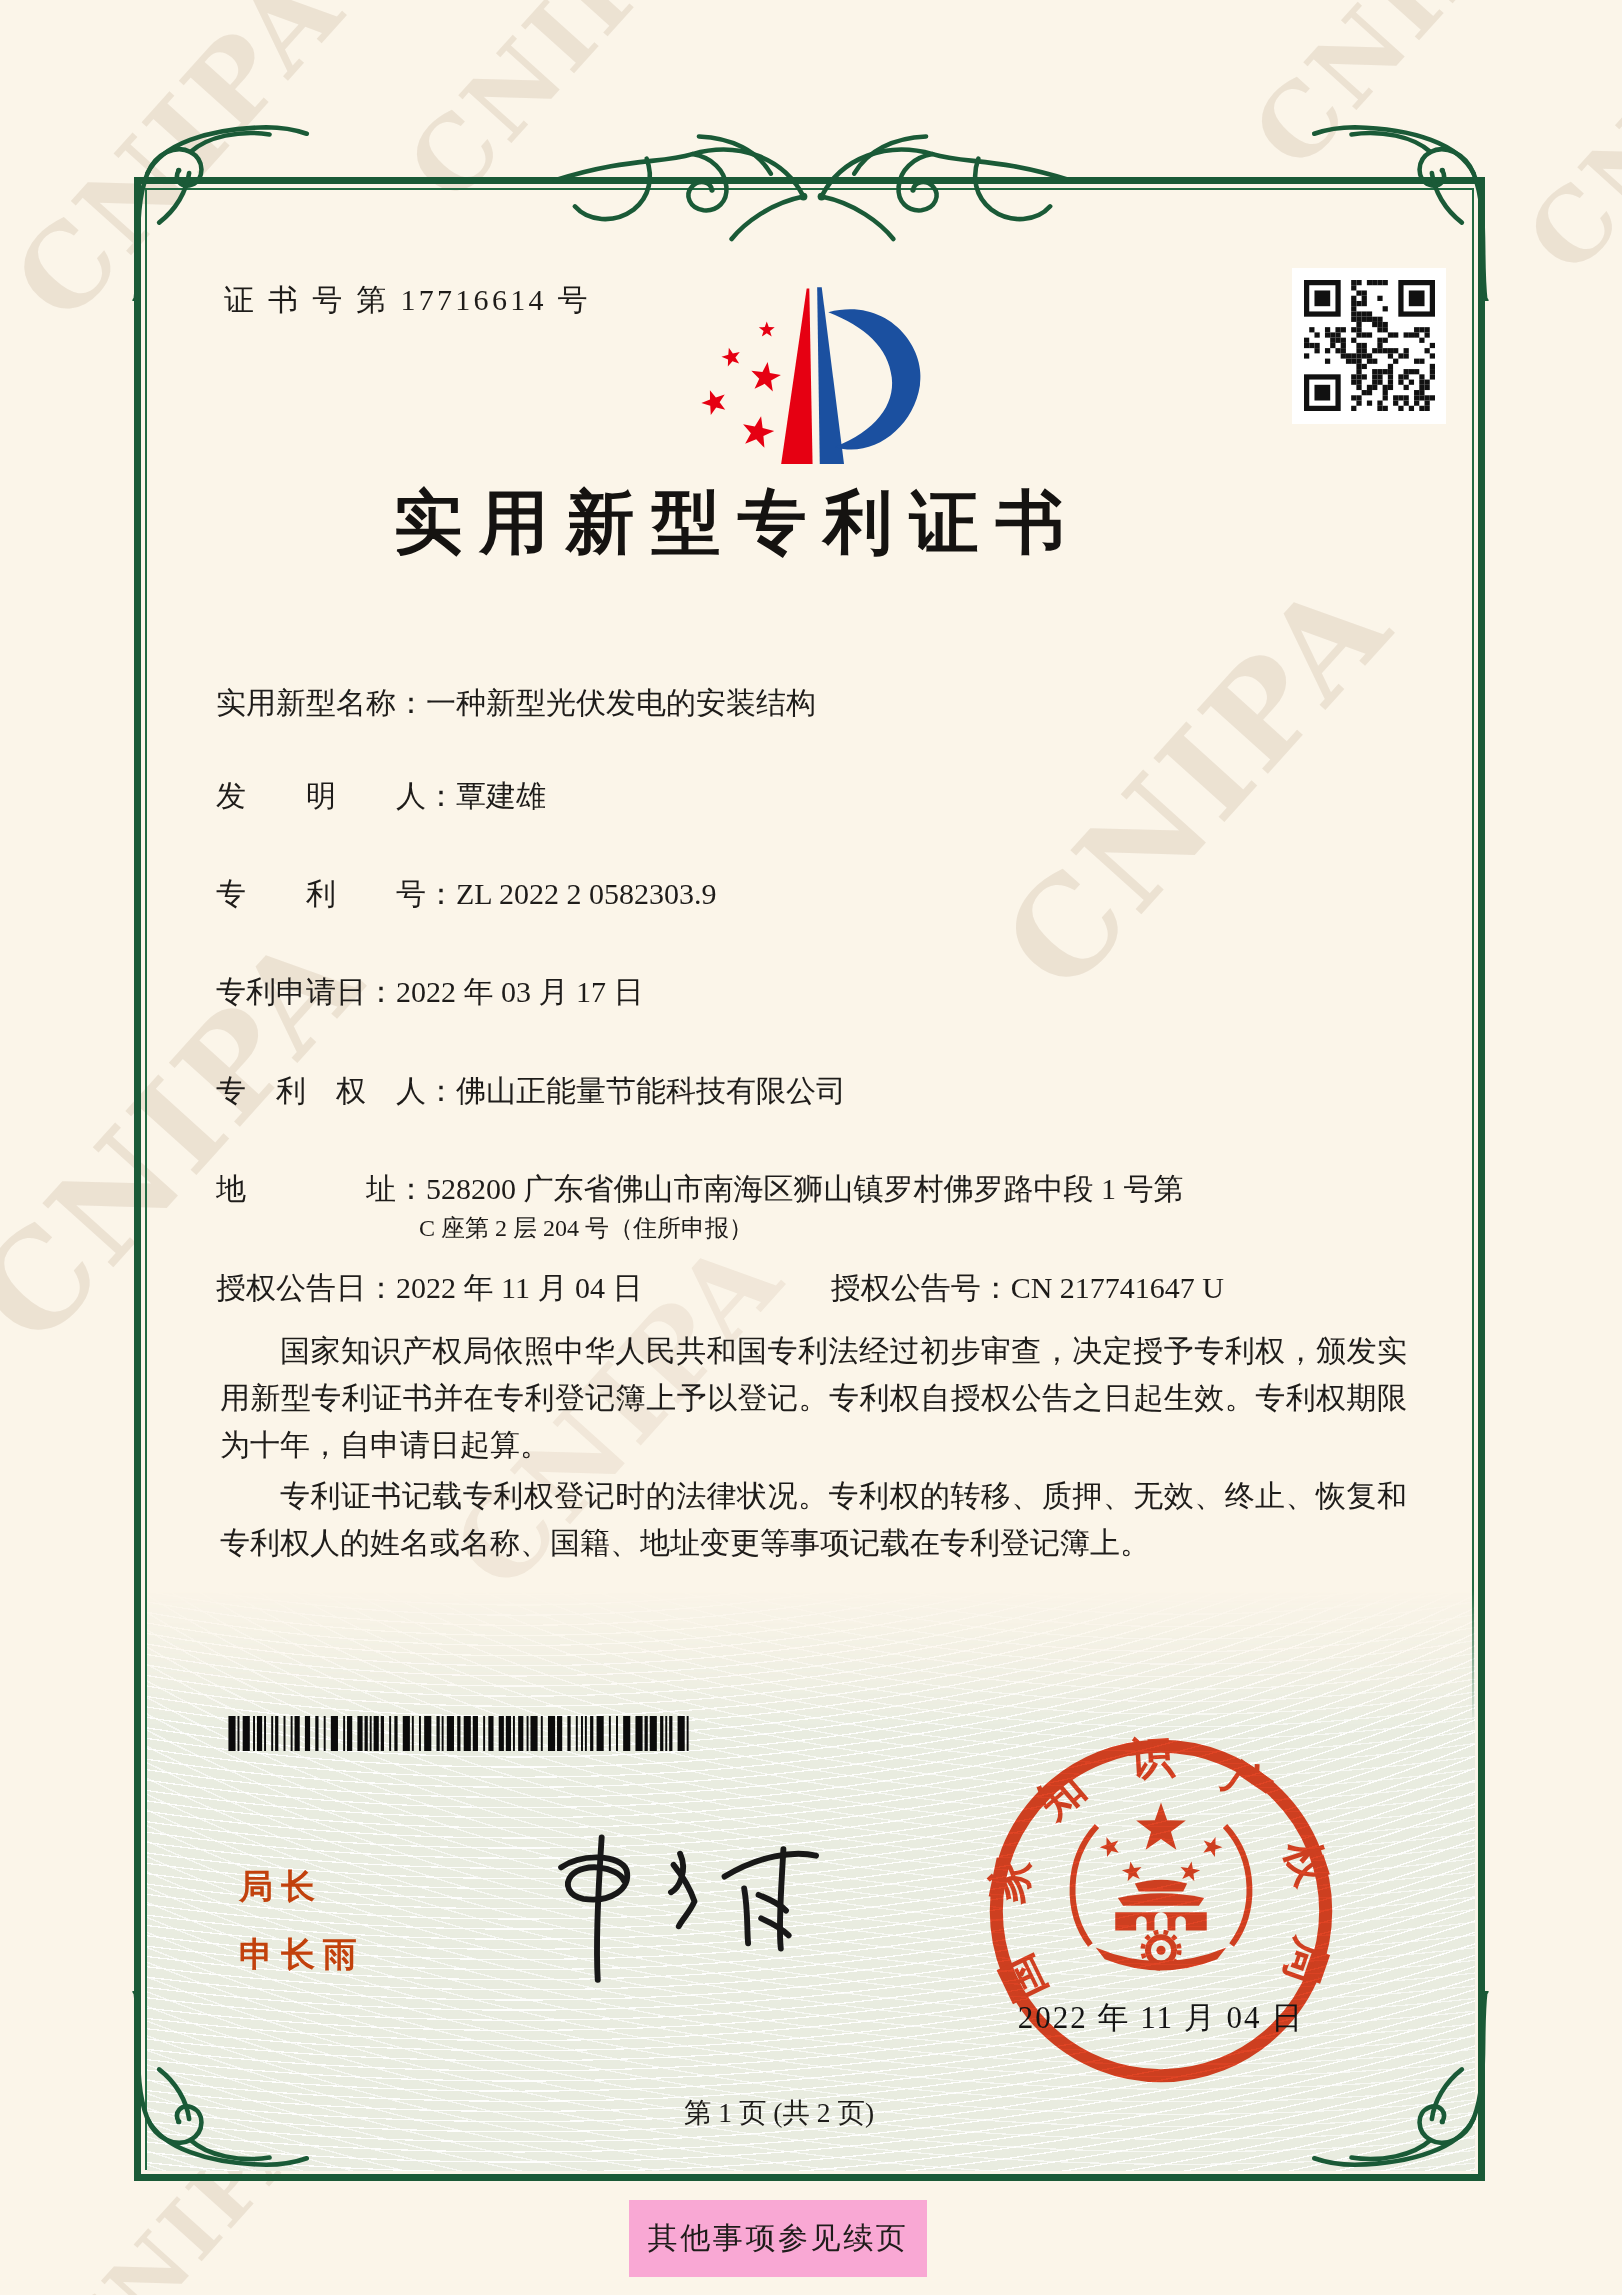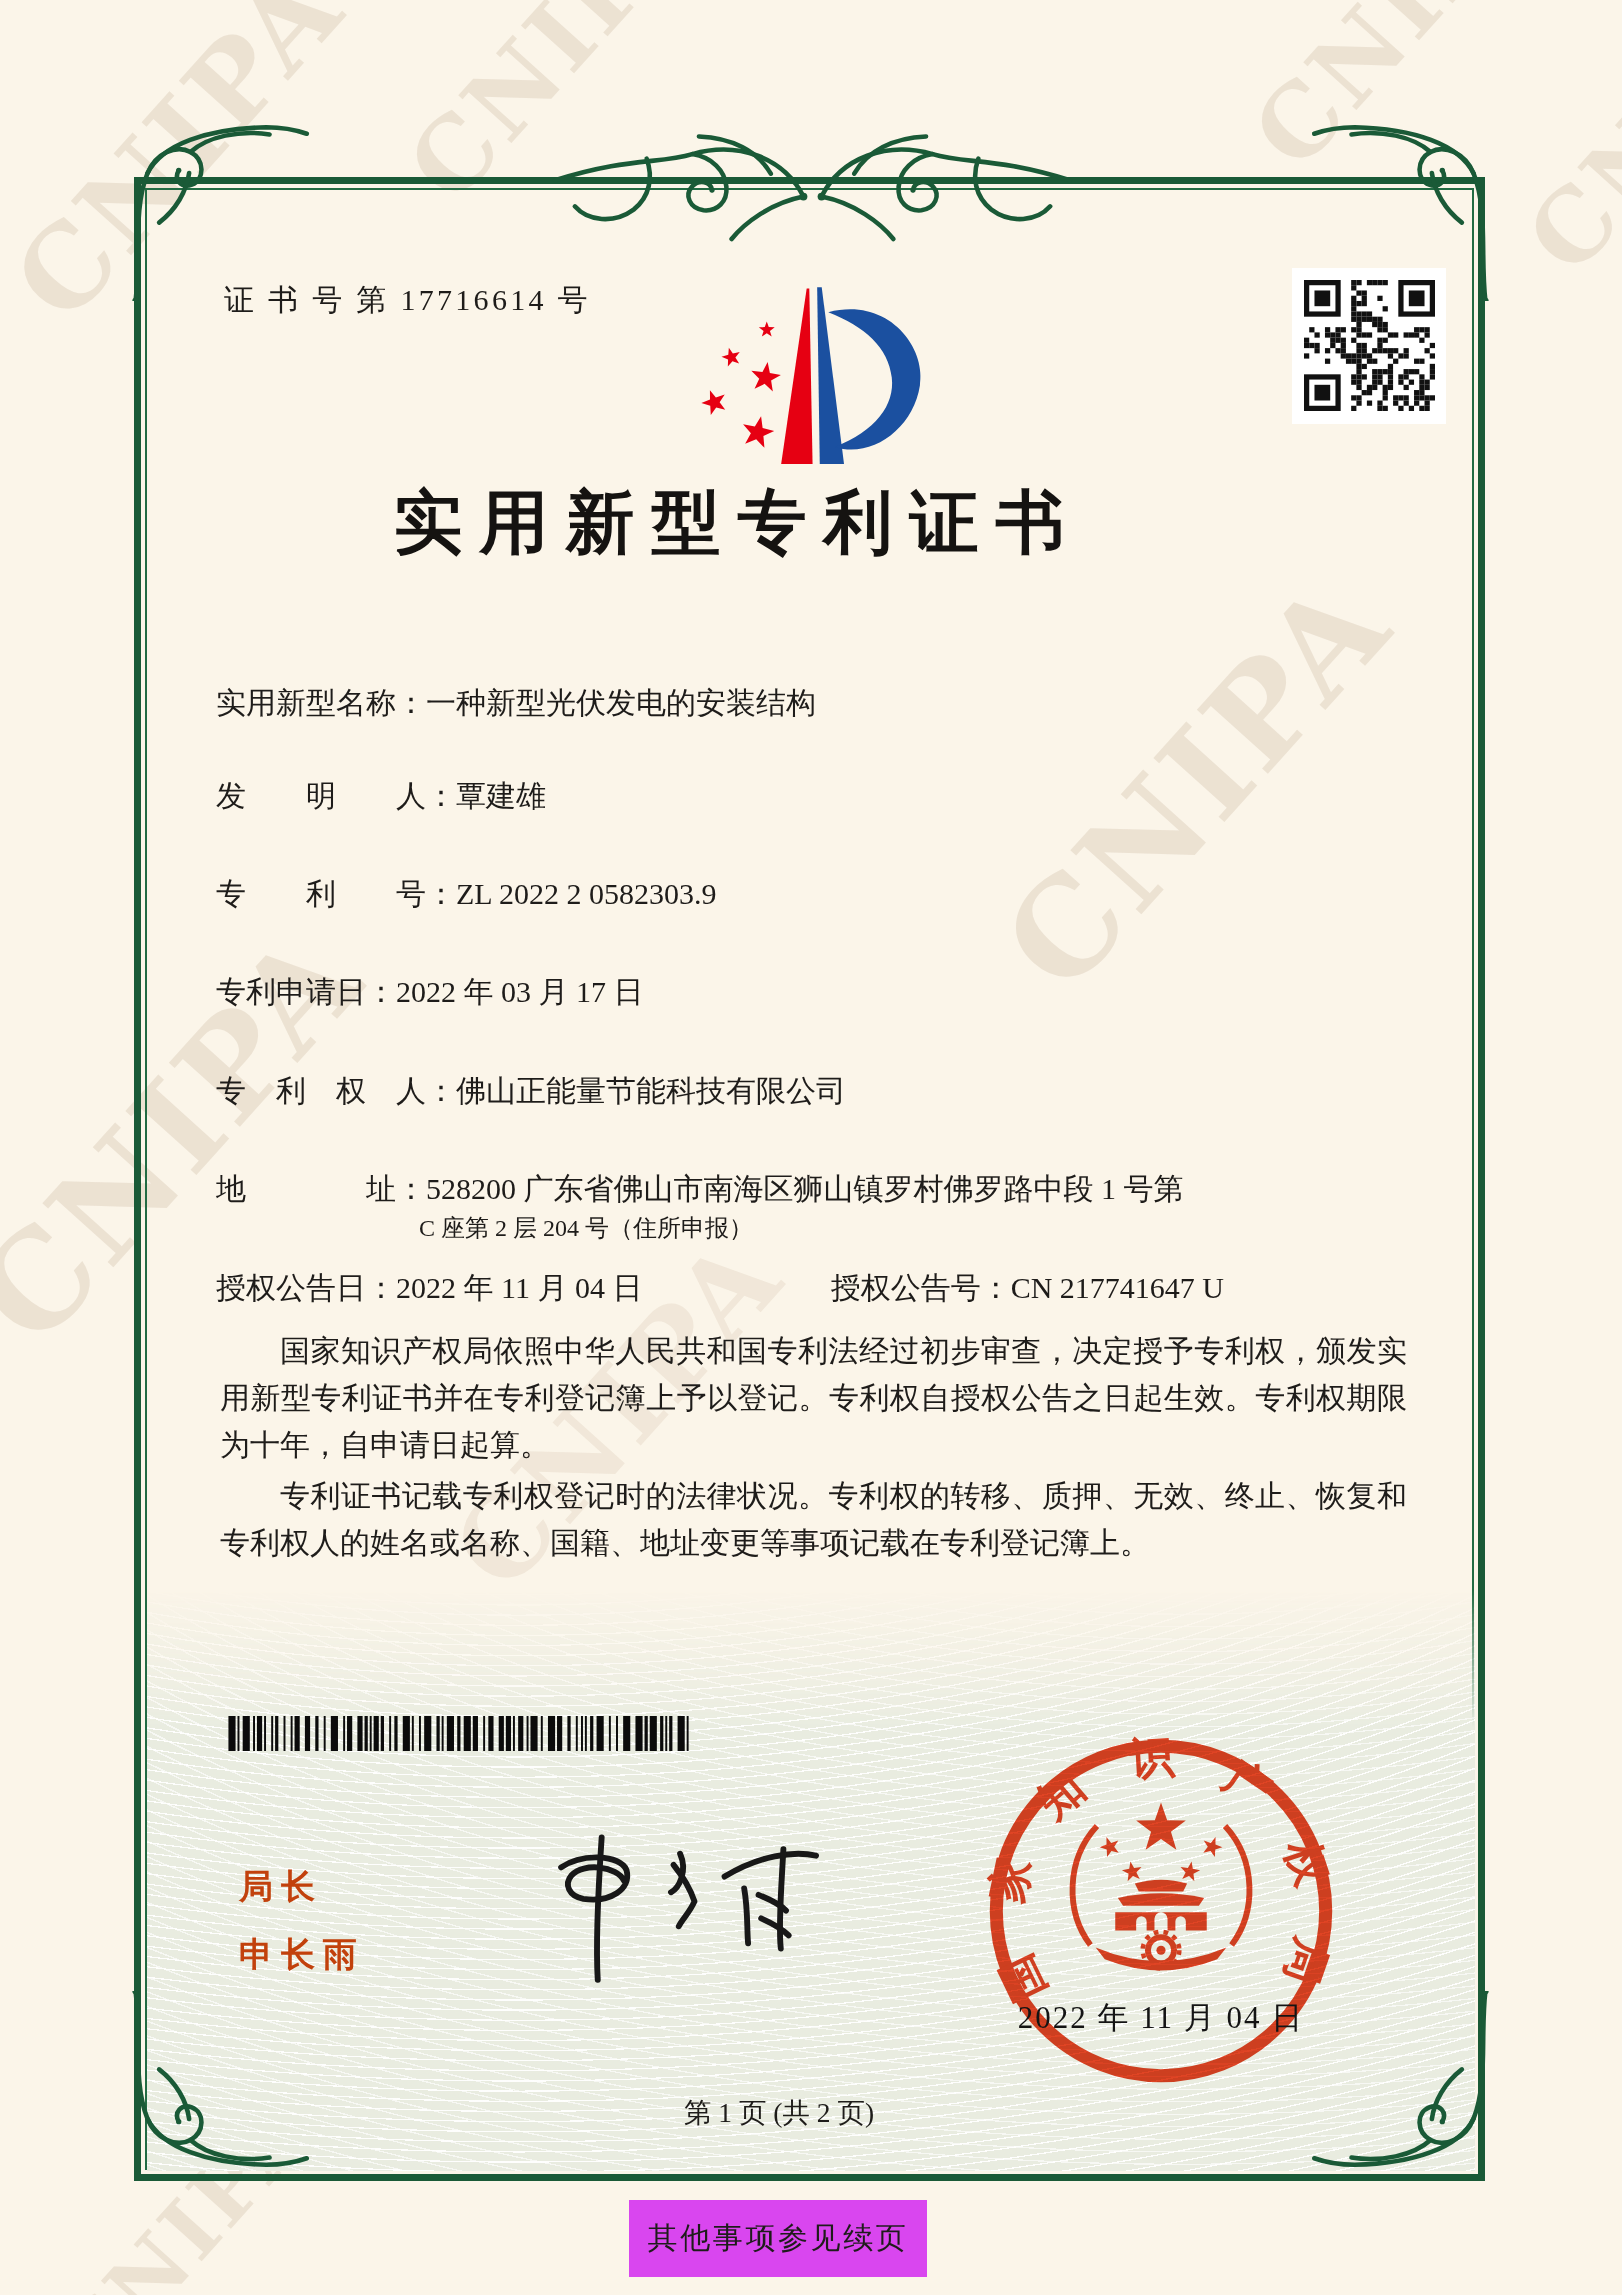--- a/index.html
+++ b/index.html
@@ -69,21 +69,21 @@
   .signer-name{top:1932px;}
   .sig{position:absolute;left:484px;top:1824px;width:353px;height:164px;z-index:4;}
   .sig path{fill:none;stroke:#181818;stroke-width:9;stroke-linecap:round;stroke-linejoin:round;}
   .seal{position:absolute;left:978px;top:1728px;width:366px;height:366px;z-index:4;opacity:.93;mix-blend-mode:multiply;}
   .seal-date{
     position:absolute;left:1013px;top:1997px;width:296px;text-align:center;z-index:5;
     font-size:31px;letter-spacing:2px;color:#141414;
   }
   .page-footer{position:absolute;left:635px;top:2095px;width:288px;text-align:center;font-size:27.5px;z-index:3;}
   .note{
-    position:absolute;left:629px;top:2200px;width:298px;height:77px;background:#d946ef;z-index:3;
+    position:absolute;left:629px;top:2200px;width:298px;height:77px;background:#f9a8d4;z-index:3;
     display:flex;align-items:center;justify-content:center;font-size:30px;letter-spacing:2.6px;
   }
 </style>
 </head>
 <body>
 
 <div id="page">
 
   <div class="wm" style="left:-33px;top:79px;font-size:111px;">CNIPA</div>
   <div class="wm" style="left:366px;top:-13px;font-size:98px;">CNIPA</div>

